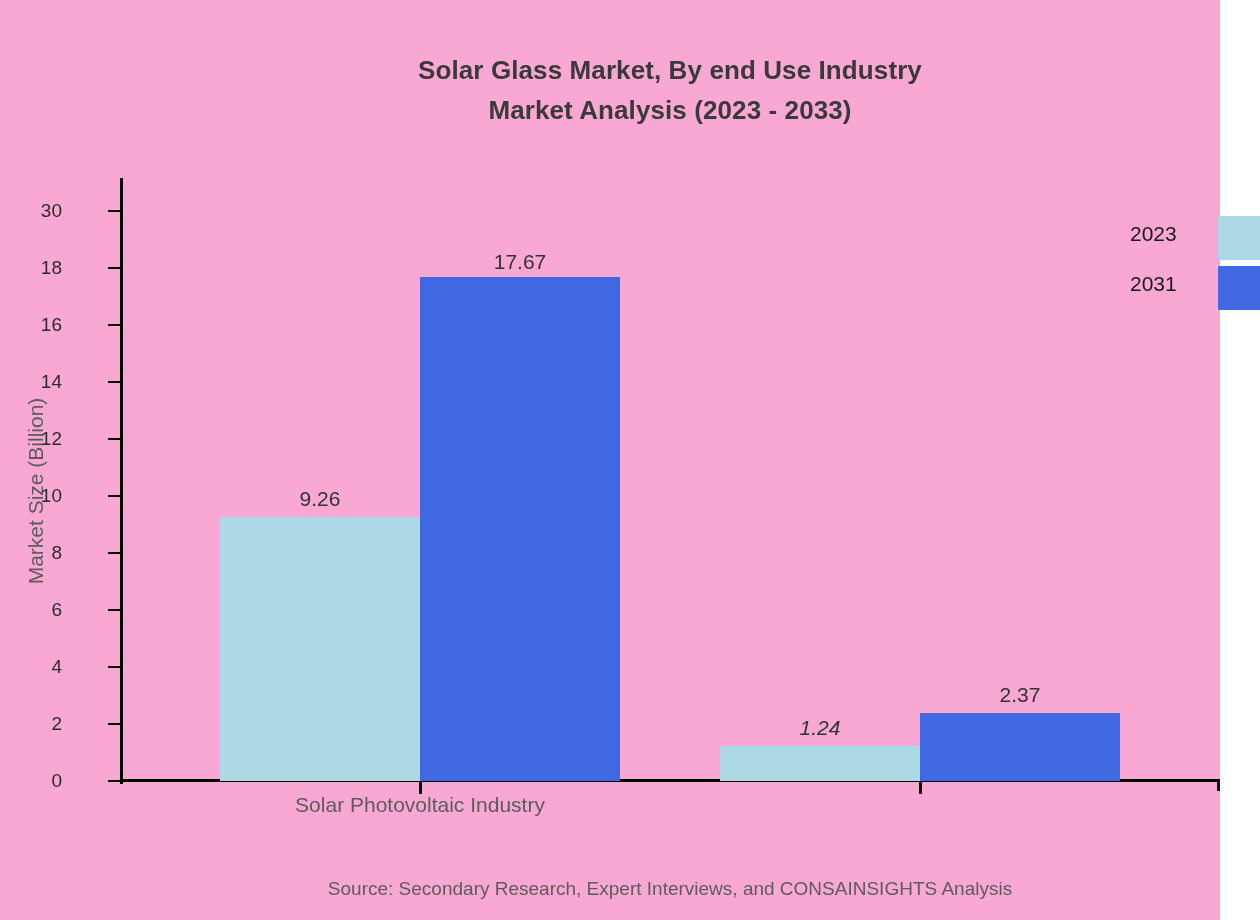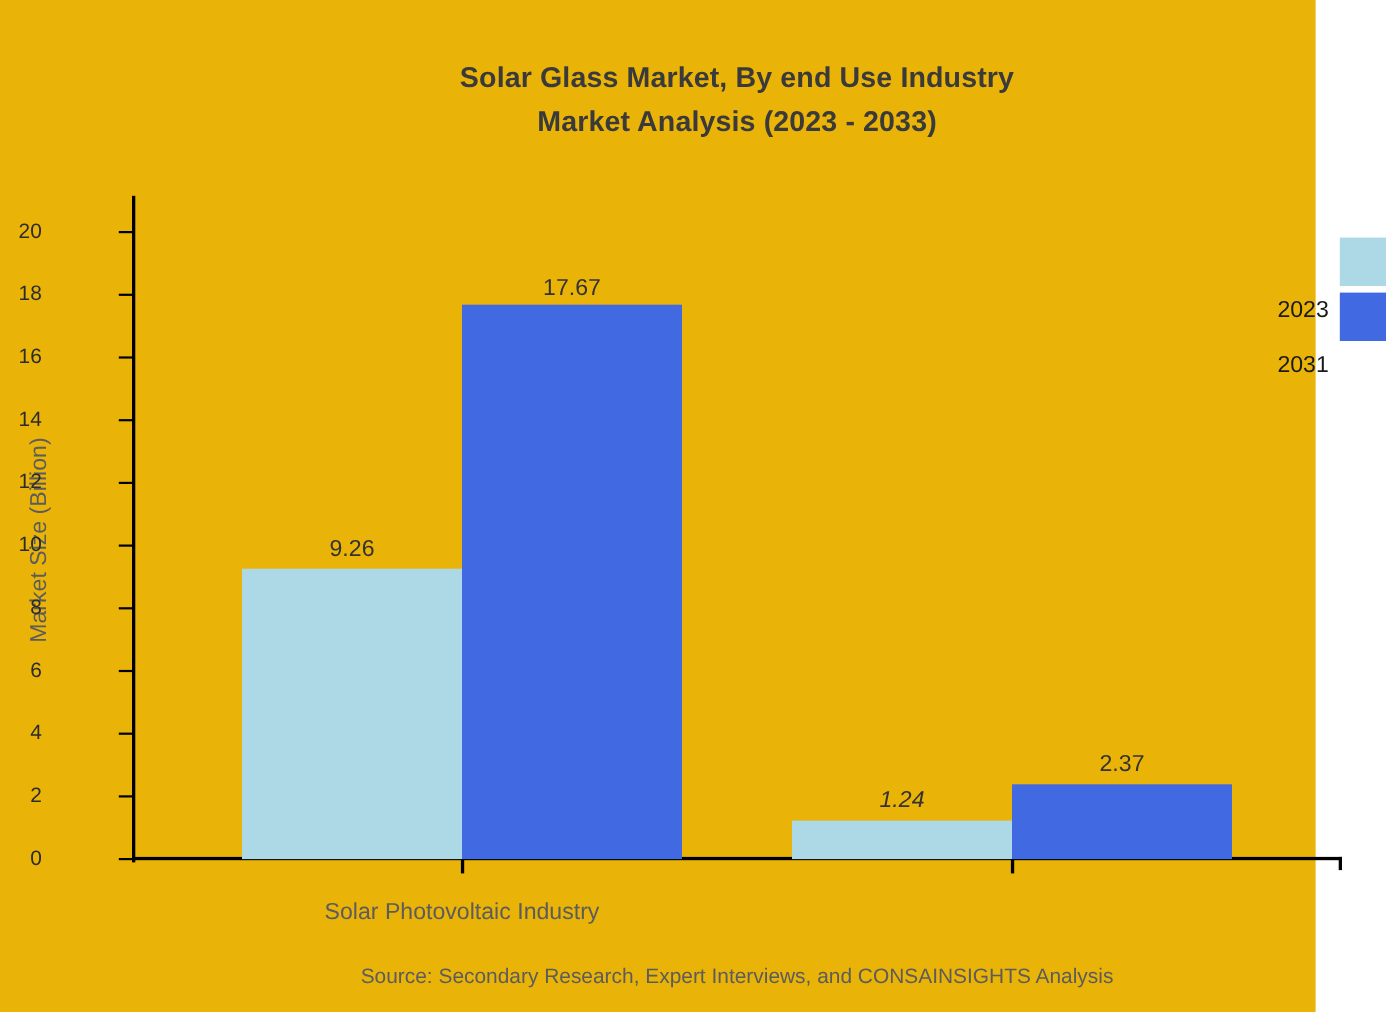--- a/index.html
+++ b/index.html
@@ -10,21 +10,22 @@
   body {
     width: 1260px;
     height: 920px;
     font-family: "Liberation Sans", sans-serif;
     overflow: hidden;
   }
   #figure {
     position: relative;
     width: 1196px;
     height: 920px;
-    background: #eab308;
+    background: #f9a8d4;
+    padding-left: 24px;
   }
 
   
   .chart-title {
     position: absolute;
     left: 0;
     top: 50px;
     width: 1340px;
     text-align: center;
     font-size: 26px;
@@ -93,21 +94,20 @@
     background: #000000;
   }
   .xtick-label {
     position: absolute;
     top: 793px;
     font-size: 21px;
     color: #5c5c5c;
     text-align: right;
     white-space: nowrap;
     transform: translateX(-50%);
-    margin-top: 24px;
   }
 
   .ylabel {
     position: absolute;
     left: -244px;
     top: 479px;
     width: 560px;
     text-align: center;
     font-size: 21px;
     color: #5c5c5c;
@@ -139,24 +139,22 @@
   }
   .legend-row {
     position: relative;
     height: 50px;
   }
   .legend-label {
     position: absolute;
     left: 0;
     top: 6px;
     width: 78px;
-    text-align: right;
     font-size: 21px;
     color: #1a1a1a;
-    margin-top: 48px;
   }
   .legend-swatch {
     position: absolute;
     left: 88px;
     top: 0;
     width: 46px;
     height: 44px;
   }
 
   
@@ -206,21 +204,21 @@
   <div class="ytick" style="top:381px;"></div>
   <div class="ytick-label" style="top:382px;">14</div>
 
   <div class="ytick" style="top:324px;"></div>
   <div class="ytick-label" style="top:325px;">16</div>
 
   <div class="ytick" style="top:267px;"></div>
   <div class="ytick-label" style="top:268px;">18</div>
 
   <div class="ytick" style="top:210px;"></div>
-  <div class="ytick-label" style="top:211px;">20</div>
+  <div class="ytick-label" style="top:211px;">30</div>
 
   <div class="y-spine"></div>
   <div class="x-spine"></div>
   <div class="x-spine-endcap"></div>
 
   <div class="plot">
 
     <div class="bar" style="left:100px; width:200px; height:264px; background:#ADD8E6;"></div>
     <div class="bar" style="left:300px; width:200px; height:504px; background:#4169E1;"></div>
 

